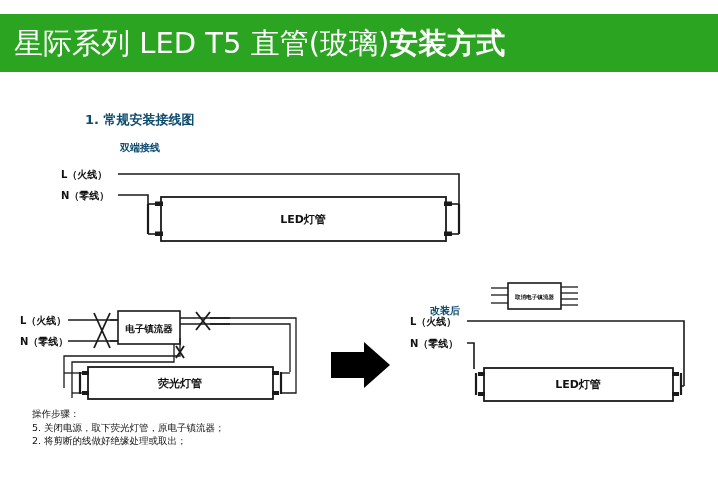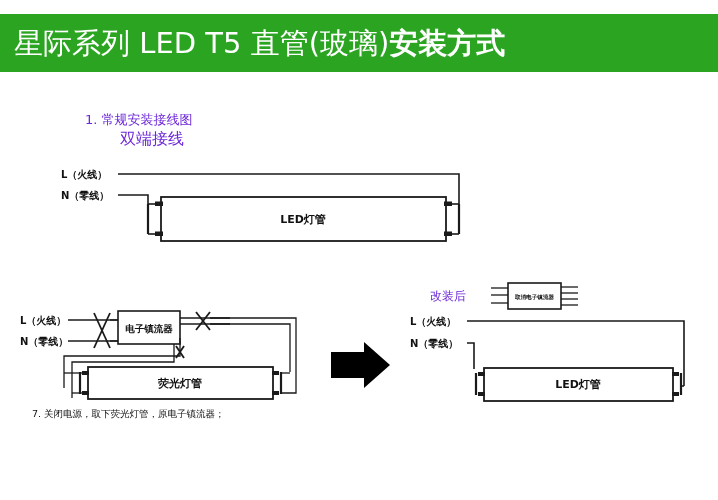--- a/index.html
+++ b/index.html
@@ -40,28 +40,28 @@
     white-space: nowrap;
     font-weight: 400;
   }
   .header-title .bold-part {
     font-weight: bold;
   }
   
   .sec-title {
     position: absolute;
     font-size: 13px;
-    font-weight: normal;
-    color: #6d28d9;
+    font-weight: bold;
+    color: #0c4a6e;
     white-space: nowrap;
   }
   #sec1-title { left: 85px; top: 111px; }
-  #sec1-sub   { left: 120px; top: 129px; font-size: 16px; }
+  #sec1-sub   { left: 120px; top: 141px; font-size: 10px; }
   #sec3-title { left: 28px;  top: 286px; }
-  #after-label{ left: 430px; top: 288px; font-size: 12px; }
+  #after-label{ left: 430px; top: 304px; font-size: 10px; }
 
   
   .notes {
     position: absolute;
     left: 32px;
     top: 407px;
     font-size: 9.5px;
     color: #111111;
     line-height: 13.5px;
     white-space: nowrap;
@@ -129,21 +129,23 @@
 
   <div class="header-band">
     <div class="header-title"><span>星际系列 LED T5 直管(玻璃)</span><span class="bold-part">安装方式</span></div>
   </div>
 
   <div class="sec-title" id="sec1-title">1. 常规安装接线图</div>
   <div class="sec-title" id="sec1-sub">双端接线</div>
   <div class="sec-title" id="after-label">改装后</div>
 
   <div class="notes">
-    <div>7. 关闭电源，取下荧光灯管，原电子镇流器；</div>
+    <div>操作步骤：</div>
+    <div>5. 关闭电源，取下荧光灯管，原电子镇流器；</div>
+    <div>2. 将剪断的线做好绝缘处理或取出；</div>
   </div>
 
   <svg class="diagram" viewBox="0 0 718 500">
 
     <g>
 
       <path class="wire" d="M 118 174 L 459 174 L 459 228"></path>
 
       <path class="wire" d="M 118 195 L 148 195 L 148 224"></path>
 

